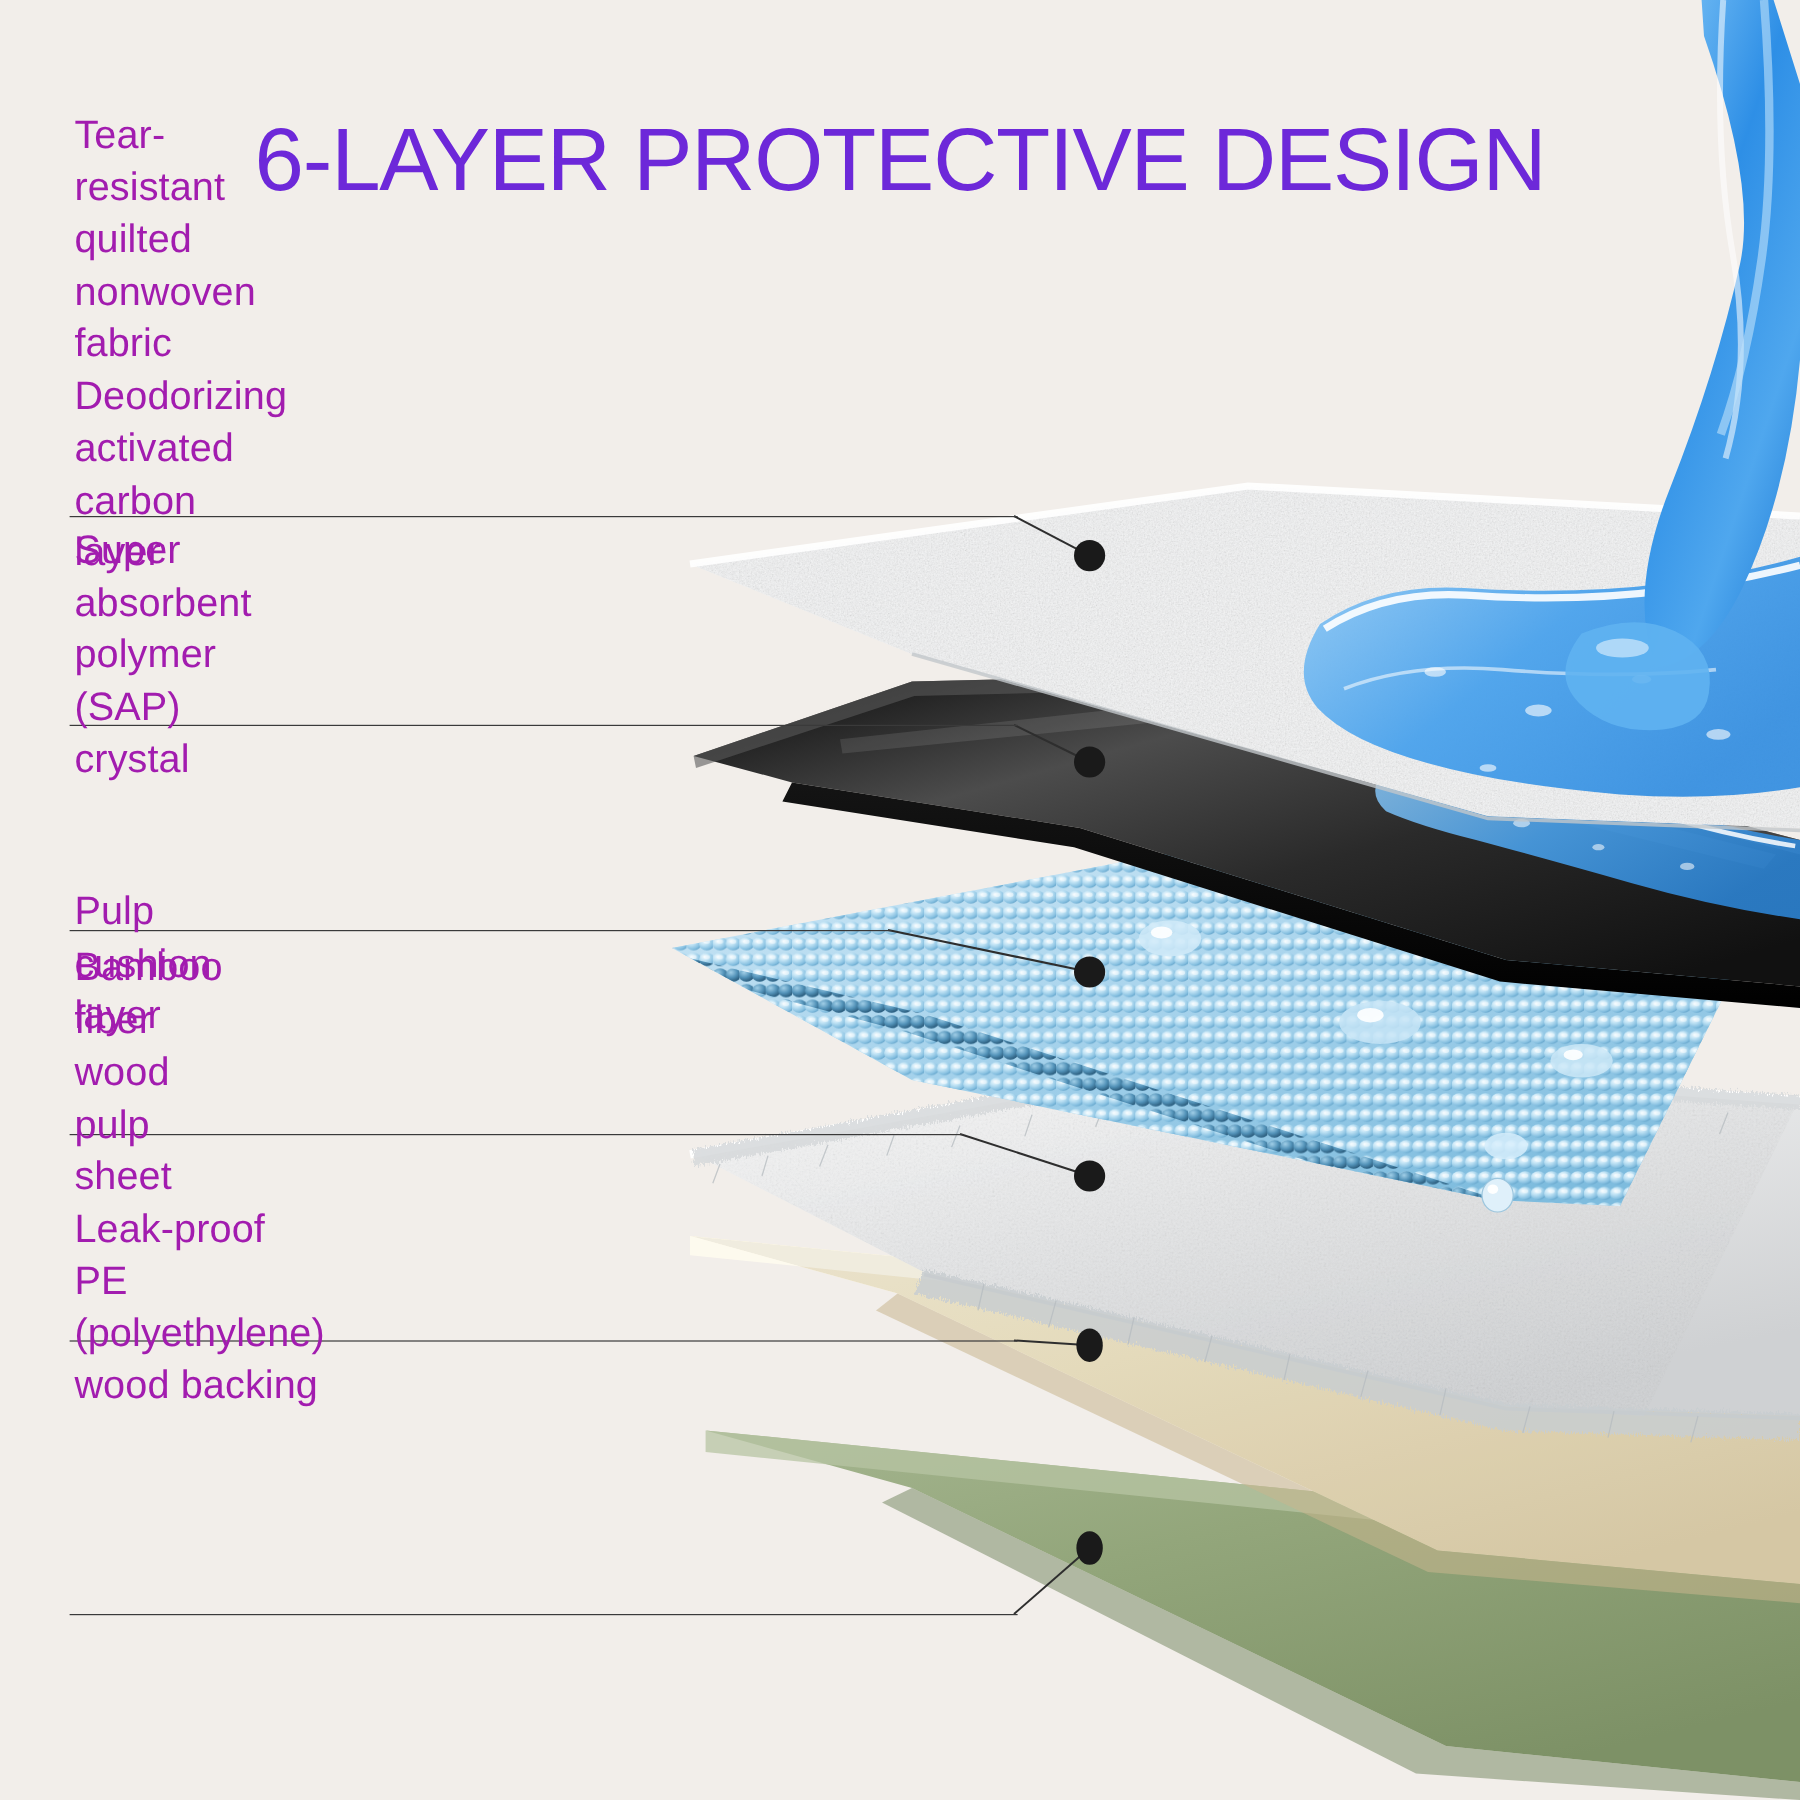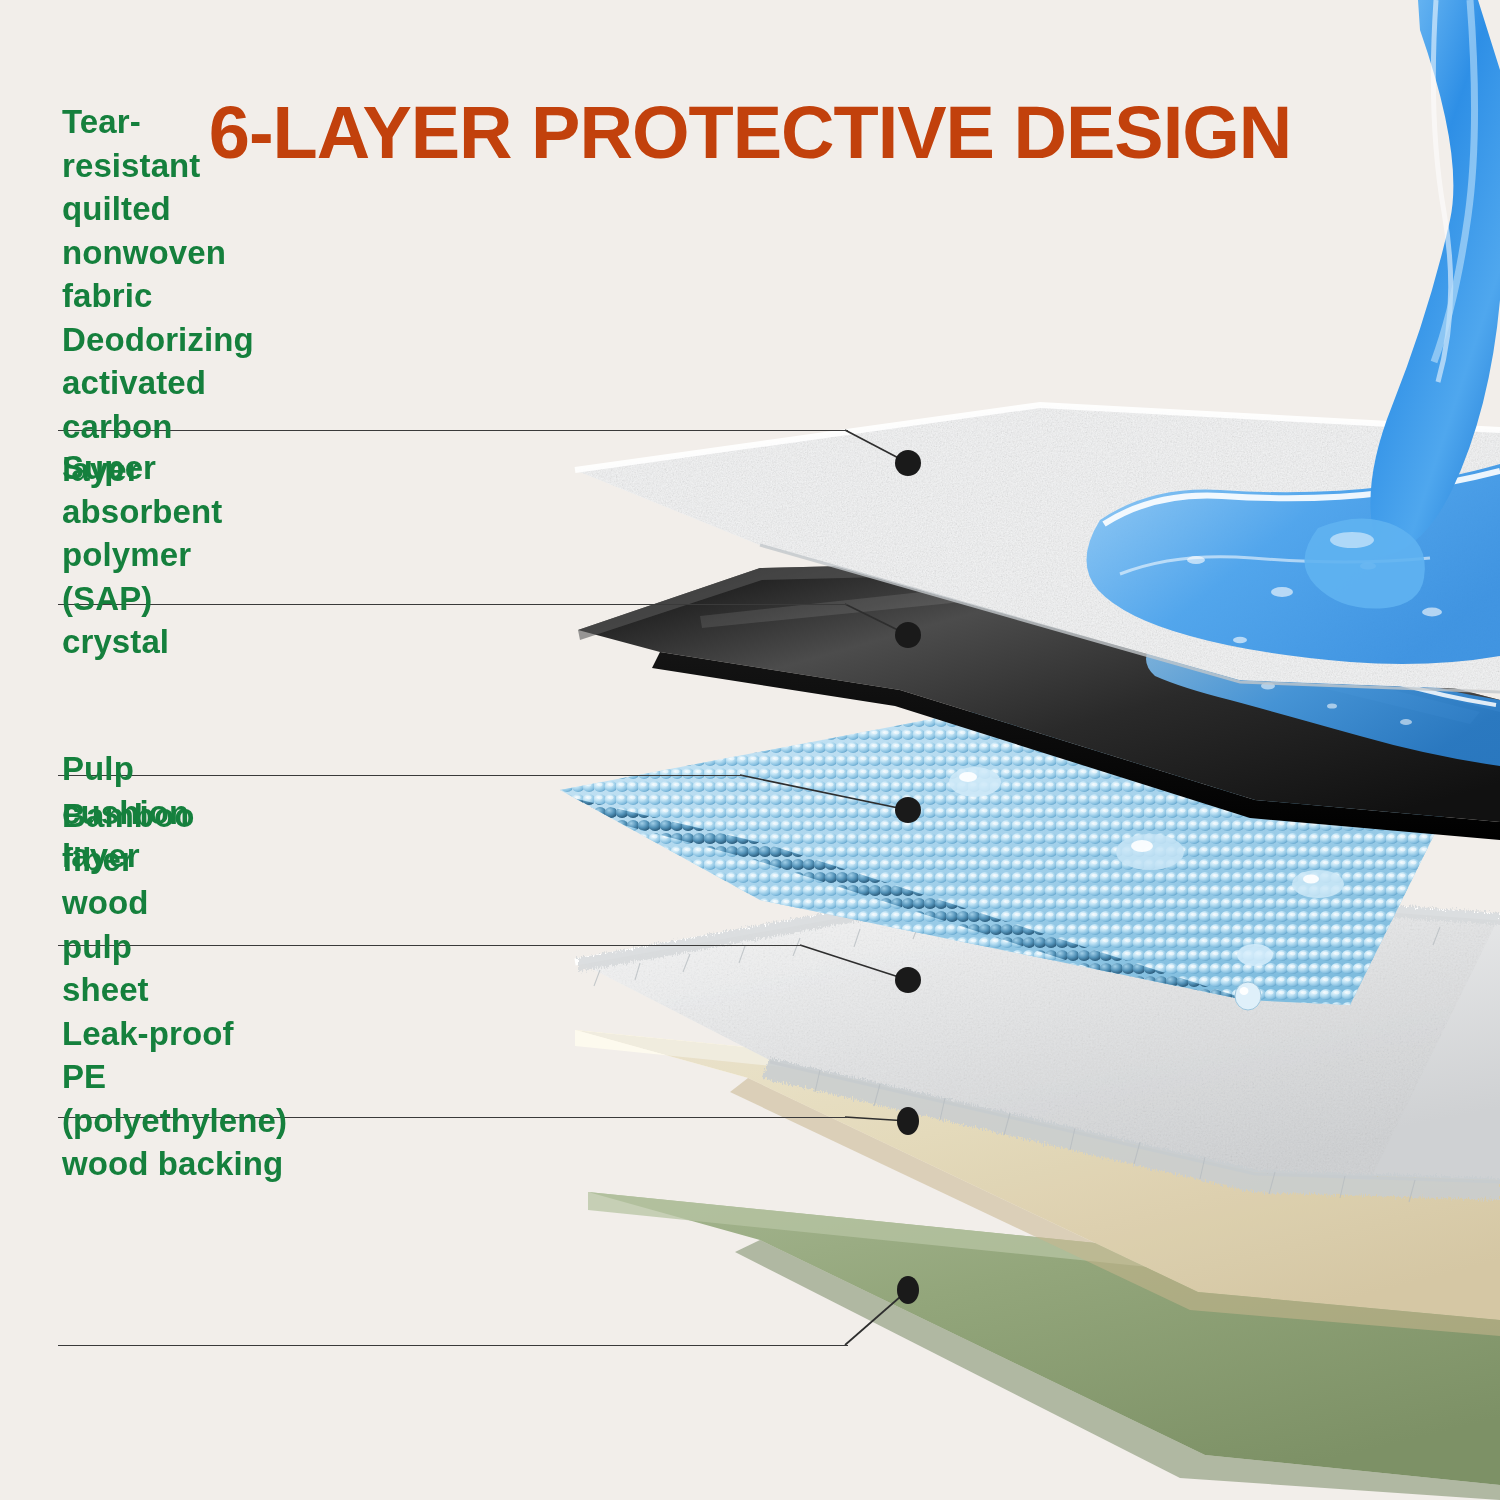--- a/index.html
+++ b/index.html
@@ -10,33 +10,33 @@
     overflow:hidden;
     position:relative;
   }
   #stage{position:absolute;inset:0;}
 
   
   #title{
     position:absolute;left:0;top:96px;width:1500px;
     text-align:center;
     font-size:74px;
-    font-weight:700;
+    font-weight:400;
     letter-spacing:-1px;
-    color:#c2410c;
+    color:#6d28d9;
     line-height:1;
     white-space:nowrap;
   }
 
   
   .callout{position:absolute;left:58px;}
   .callout .ctext{
-    position:absolute;left:4px;bottom:4px;
+    position:absolute;left:4px;bottom:14px;
     font-size:33px;line-height:1.32;
-    color:#15803d;font-weight:700;
+    color:#a21caf;font-weight:400;
     white-space:pre-line;
     letter-spacing:.1px;
   }
   .rule{
     position:absolute;left:0;height:0;
     border-top:1.6px solid #3a3a3a;
   }
 
   
   #leaders{position:absolute;left:0;top:0;width:1500px;height:1500px;pointer-events:none;}

